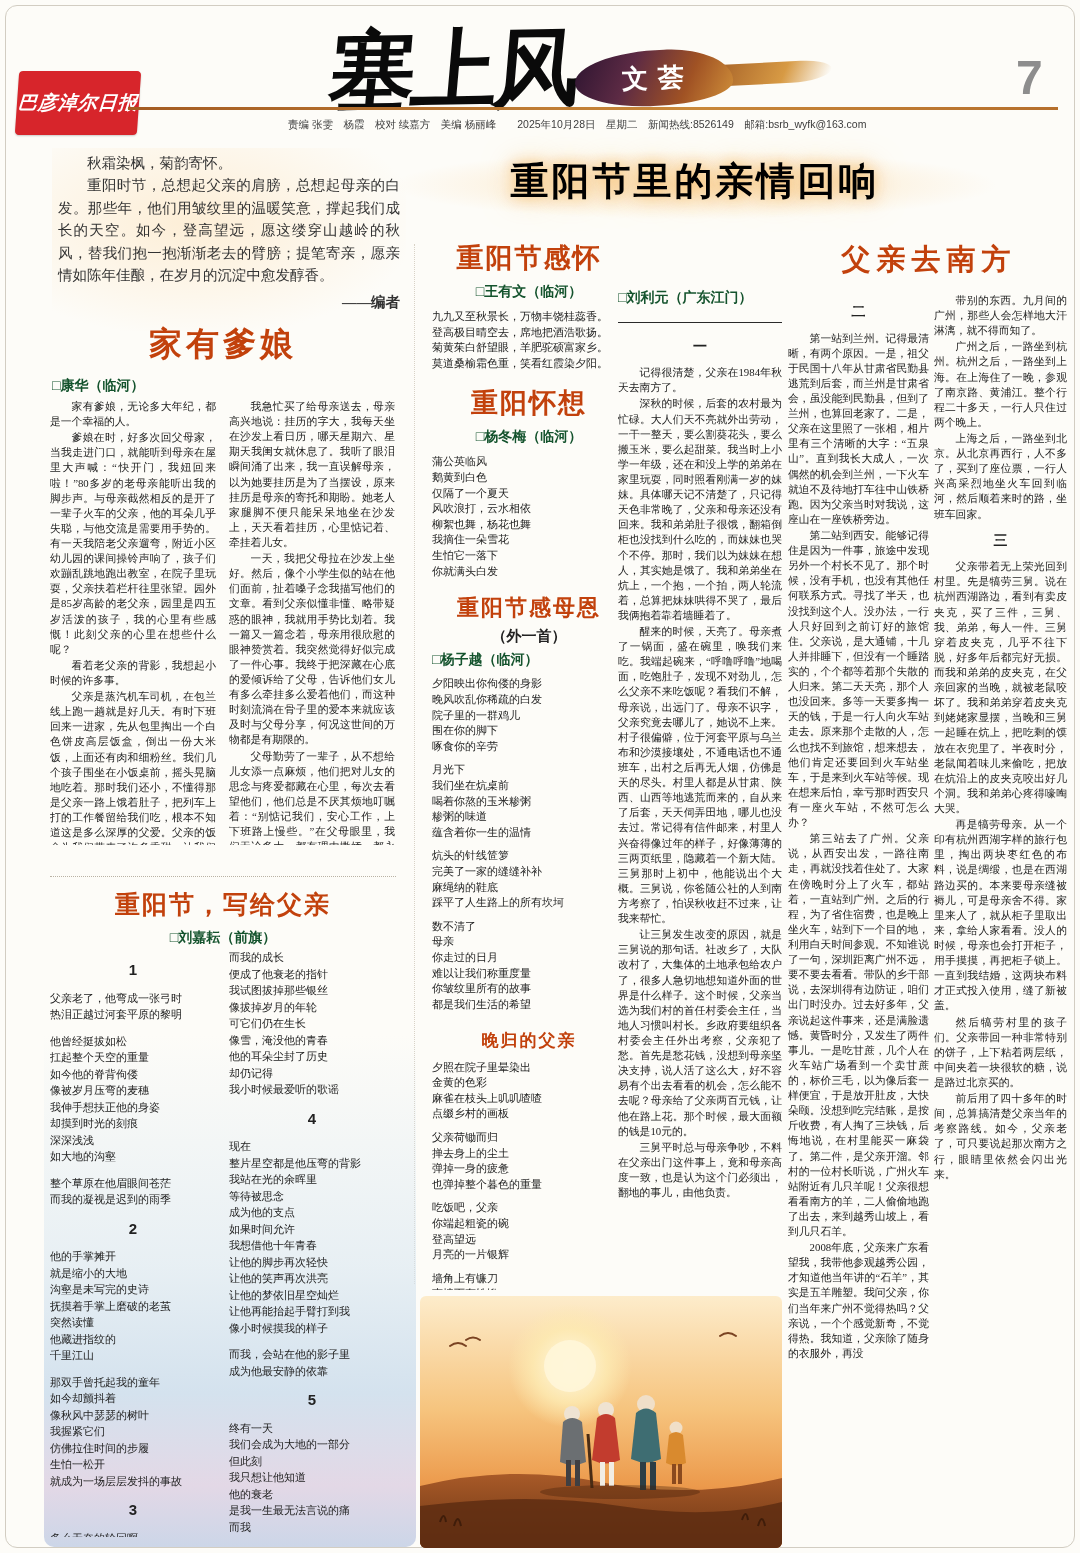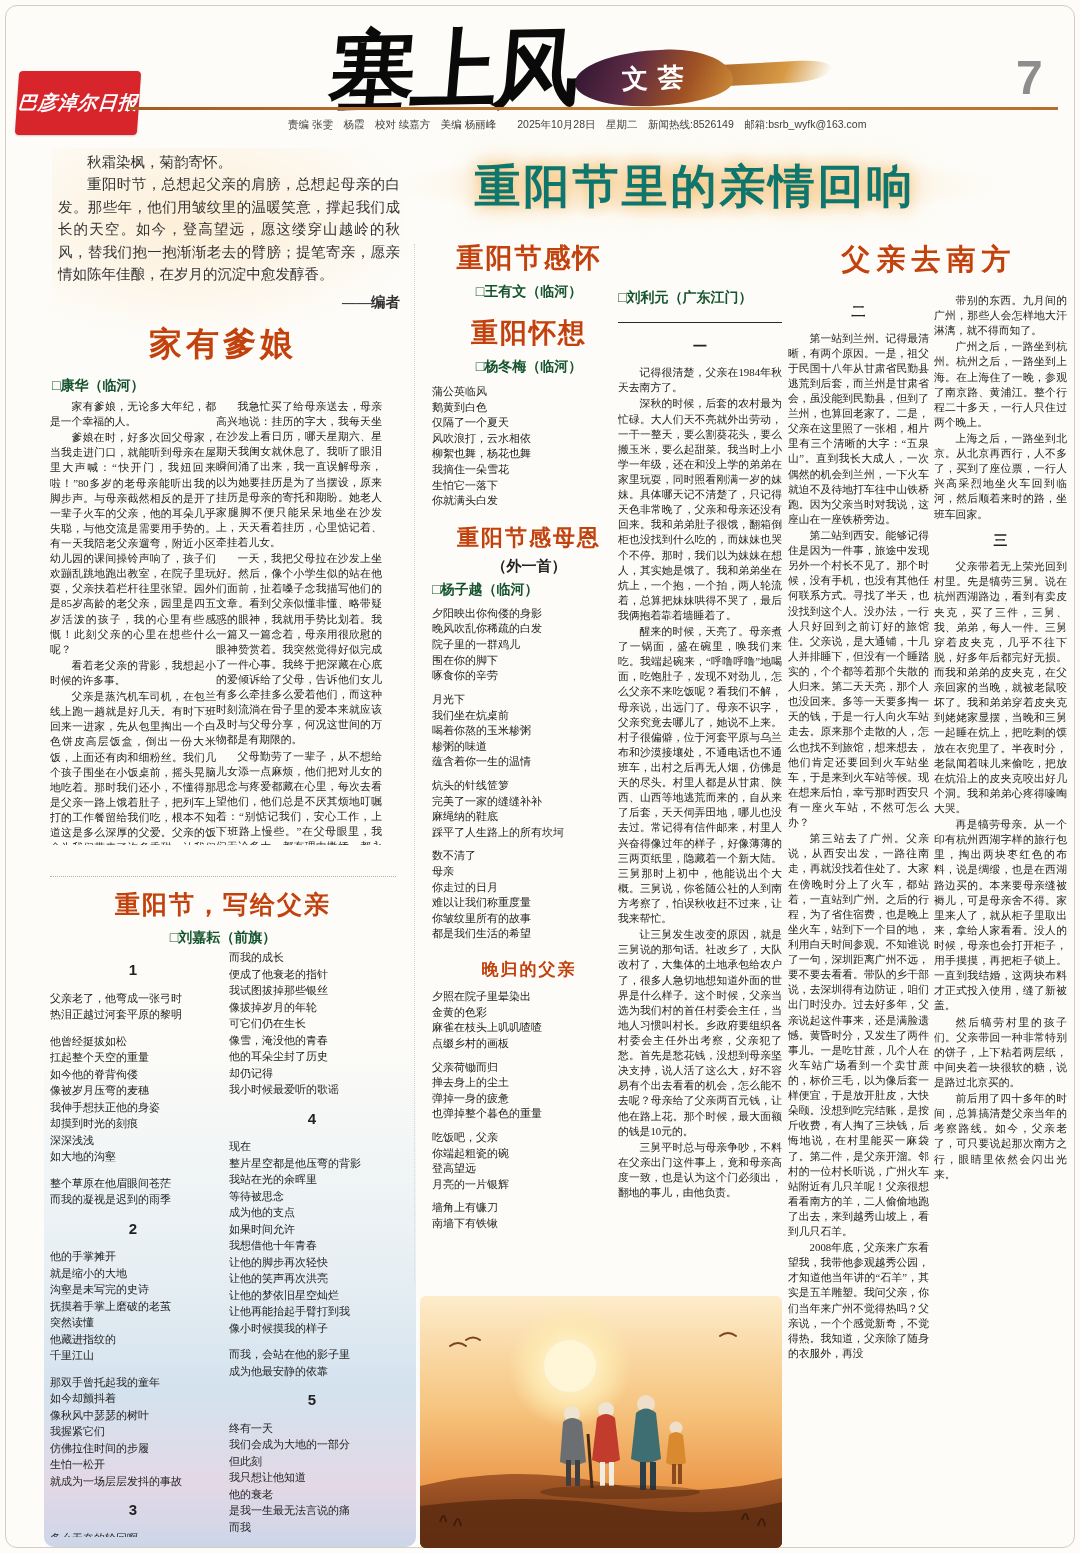--- a/index.html
+++ b/index.html
@@ -20,44 +20,44 @@
         background:linear-gradient(90deg,#a9652a,#d79a44 60%,rgba(215,154,68,0));
         border-radius:0 60% 60% 40%/0 100% 100% 40%;transform:skewX(-25deg) rotate(-3deg);}
   .head-rule{position:absolute;left:128px;top:107px;width:930px;height:3px;
         background:linear-gradient(90deg,#a35b22,#c9883a 60%,#b56f2c);}
   .staff{position:absolute;left:288px;top:118px;width:580px;font-family:"Liberation Sans",sans-serif;
         font-size:10.5px;color:#3c3c3c;white-space:nowrap;}
   .pageno{position:absolute;left:1016px;top:50px;font-family:"Liberation Sans",sans-serif;
         font-size:48px;font-weight:bold;color:#8d8d8d;}
   
   .headline{position:absolute;left:380px;top:156px;width:630px;text-align:center;
-        font-family:"Liberation Sans","DejaVu Sans",sans-serif;font-size:46px;font-weight:900;letter-spacing:3px;color:#0f766e;
+        font-family:"Liberation Sans","DejaVu Sans",sans-serif;font-size:38px;font-weight:900;letter-spacing:3px;color:#000000;
         text-shadow:0 0 14px rgba(247,190,110,.95),0 0 30px rgba(247,200,130,.65);}
   .headline-glow{position:absolute;left:390px;top:150px;width:610px;height:70px;
         background:radial-gradient(ellipse at center,rgba(250,210,150,.55),rgba(250,210,150,0) 70%);}
   
   .ednote{position:absolute;left:52px;top:148px;width:342px;height:175px;padding:4px 6px;
         background:radial-gradient(ellipse at 40% 40%,#fdeed6 0%,rgba(253,238,214,0) 75%);
         font-size:14.5px;line-height:1.55;color:#333;}
-  .ednote .para{text-indent:2em;text-align:justify;font-family:Liberation Mono, monospace;}
+  .ednote .para{text-indent:2em;text-align:justify;}
   .ednote .sig{text-align:right;font-weight:bold;margin-top:4px;}
   
   .art-title{font-family:"Liberation Sans","DejaVu Sans",sans-serif;font-weight:900;text-align:center;color:#c2410c;}
   .byline{font-family:"Liberation Sans",sans-serif;font-weight:bold;font-size:14px;color:#14532d;}
   .prose .para{text-indent:2em;text-align:justify;margin:0 0 1px 0;}
   .prose .sec-num{text-align:center;font-weight:bold;font-family:"Liberation Sans",sans-serif;
         font-size:14px;margin:9px 0;}
   .pline{white-space:nowrap;overflow:hidden;}
   .gap{height:10px;}
   .sec-num{text-align:center;font-weight:bold;font-family:"Liberation Sans",sans-serif;}
   
   .jia{position:absolute;left:50px;top:322px;width:346px;}
   .jia .art-title{font-size:33px;letter-spacing:4px;}
   .jia .byline{margin:10px 0 4px 2px;}
-  .jia-cols{display:flex;}
+  .jia-cols{display:flex;gap:13px;}
   .jia-col{width:166px;height:446px;overflow:hidden;font-size:10.8px;line-height:1.4;}
   .dotted-h{position:absolute;left:50px;top:876px;width:346px;border-top:1px dotted #b9b2a4;}
   
   .sky-wash{position:absolute;left:44px;top:1035px;width:372px;height:512px;border-radius:0 0 10px 10px;
         background:linear-gradient(180deg,rgba(255,255,255,0) 0%,rgba(214,229,240,.55) 45%,#d4e2ee 70%,#e3d8e6 88%,#ccd6e8 100%);}
   .xiege{position:absolute;left:50px;top:888px;width:346px;}
   .xiege .art-title{font-size:25px;letter-spacing:2px;}
   .xiege .byline{text-align:center;margin:8px 0 2px;}
   .xiege-cols{display:flex;gap:13px;}
   .xiege-col{width:166px;height:588px;overflow:hidden;font-size:11px;line-height:1.5;}
@@ -205,20 +205,26 @@
           <div class="pline">是我一生最无法言说的痛</div>
           <div class="pline">而我</div>
           <div class="pline">仍是他未长大的孩子</div>
         </div>
     </div>
   </div>
 
   <div class="midcol">
     <div class="art-title" style="margin-top:2px">重阳节感怀</div>
     <div class="byline" style="text-align:center;margin:7px 0 8px">□王有文（临河）</div>
+    <div class="poem">
+        <div class="pline">九九又至秋景长，万物丰饶桂蕊香。</div>
+        <div class="pline">登高极目晴空去，席地把酒浩歌扬。</div>
+        <div class="pline">菊黄茱白舒望眼，羊肥驼硕富家乡。</div>
+        <div class="pline">莫道桑榆霜色重，笑看红霞染夕阳。</div>
+      </div>
 
     <div class="art-title">重阳怀想</div>
     <div class="byline" style="text-align:center;margin:7px 0 8px">□杨冬梅（临河）</div>
     <div class="poem">
         <div class="pline">蒲公英临风</div>
         <div class="pline">鹅黄到白色</div>
         <div class="pline">仅隔了一个夏天</div>
         <div class="pline">风吹浪打，云水相依</div>
         <div class="pline">柳絮也舞，杨花也舞</div>
         <div class="pline">我摘住一朵雪花</div>

